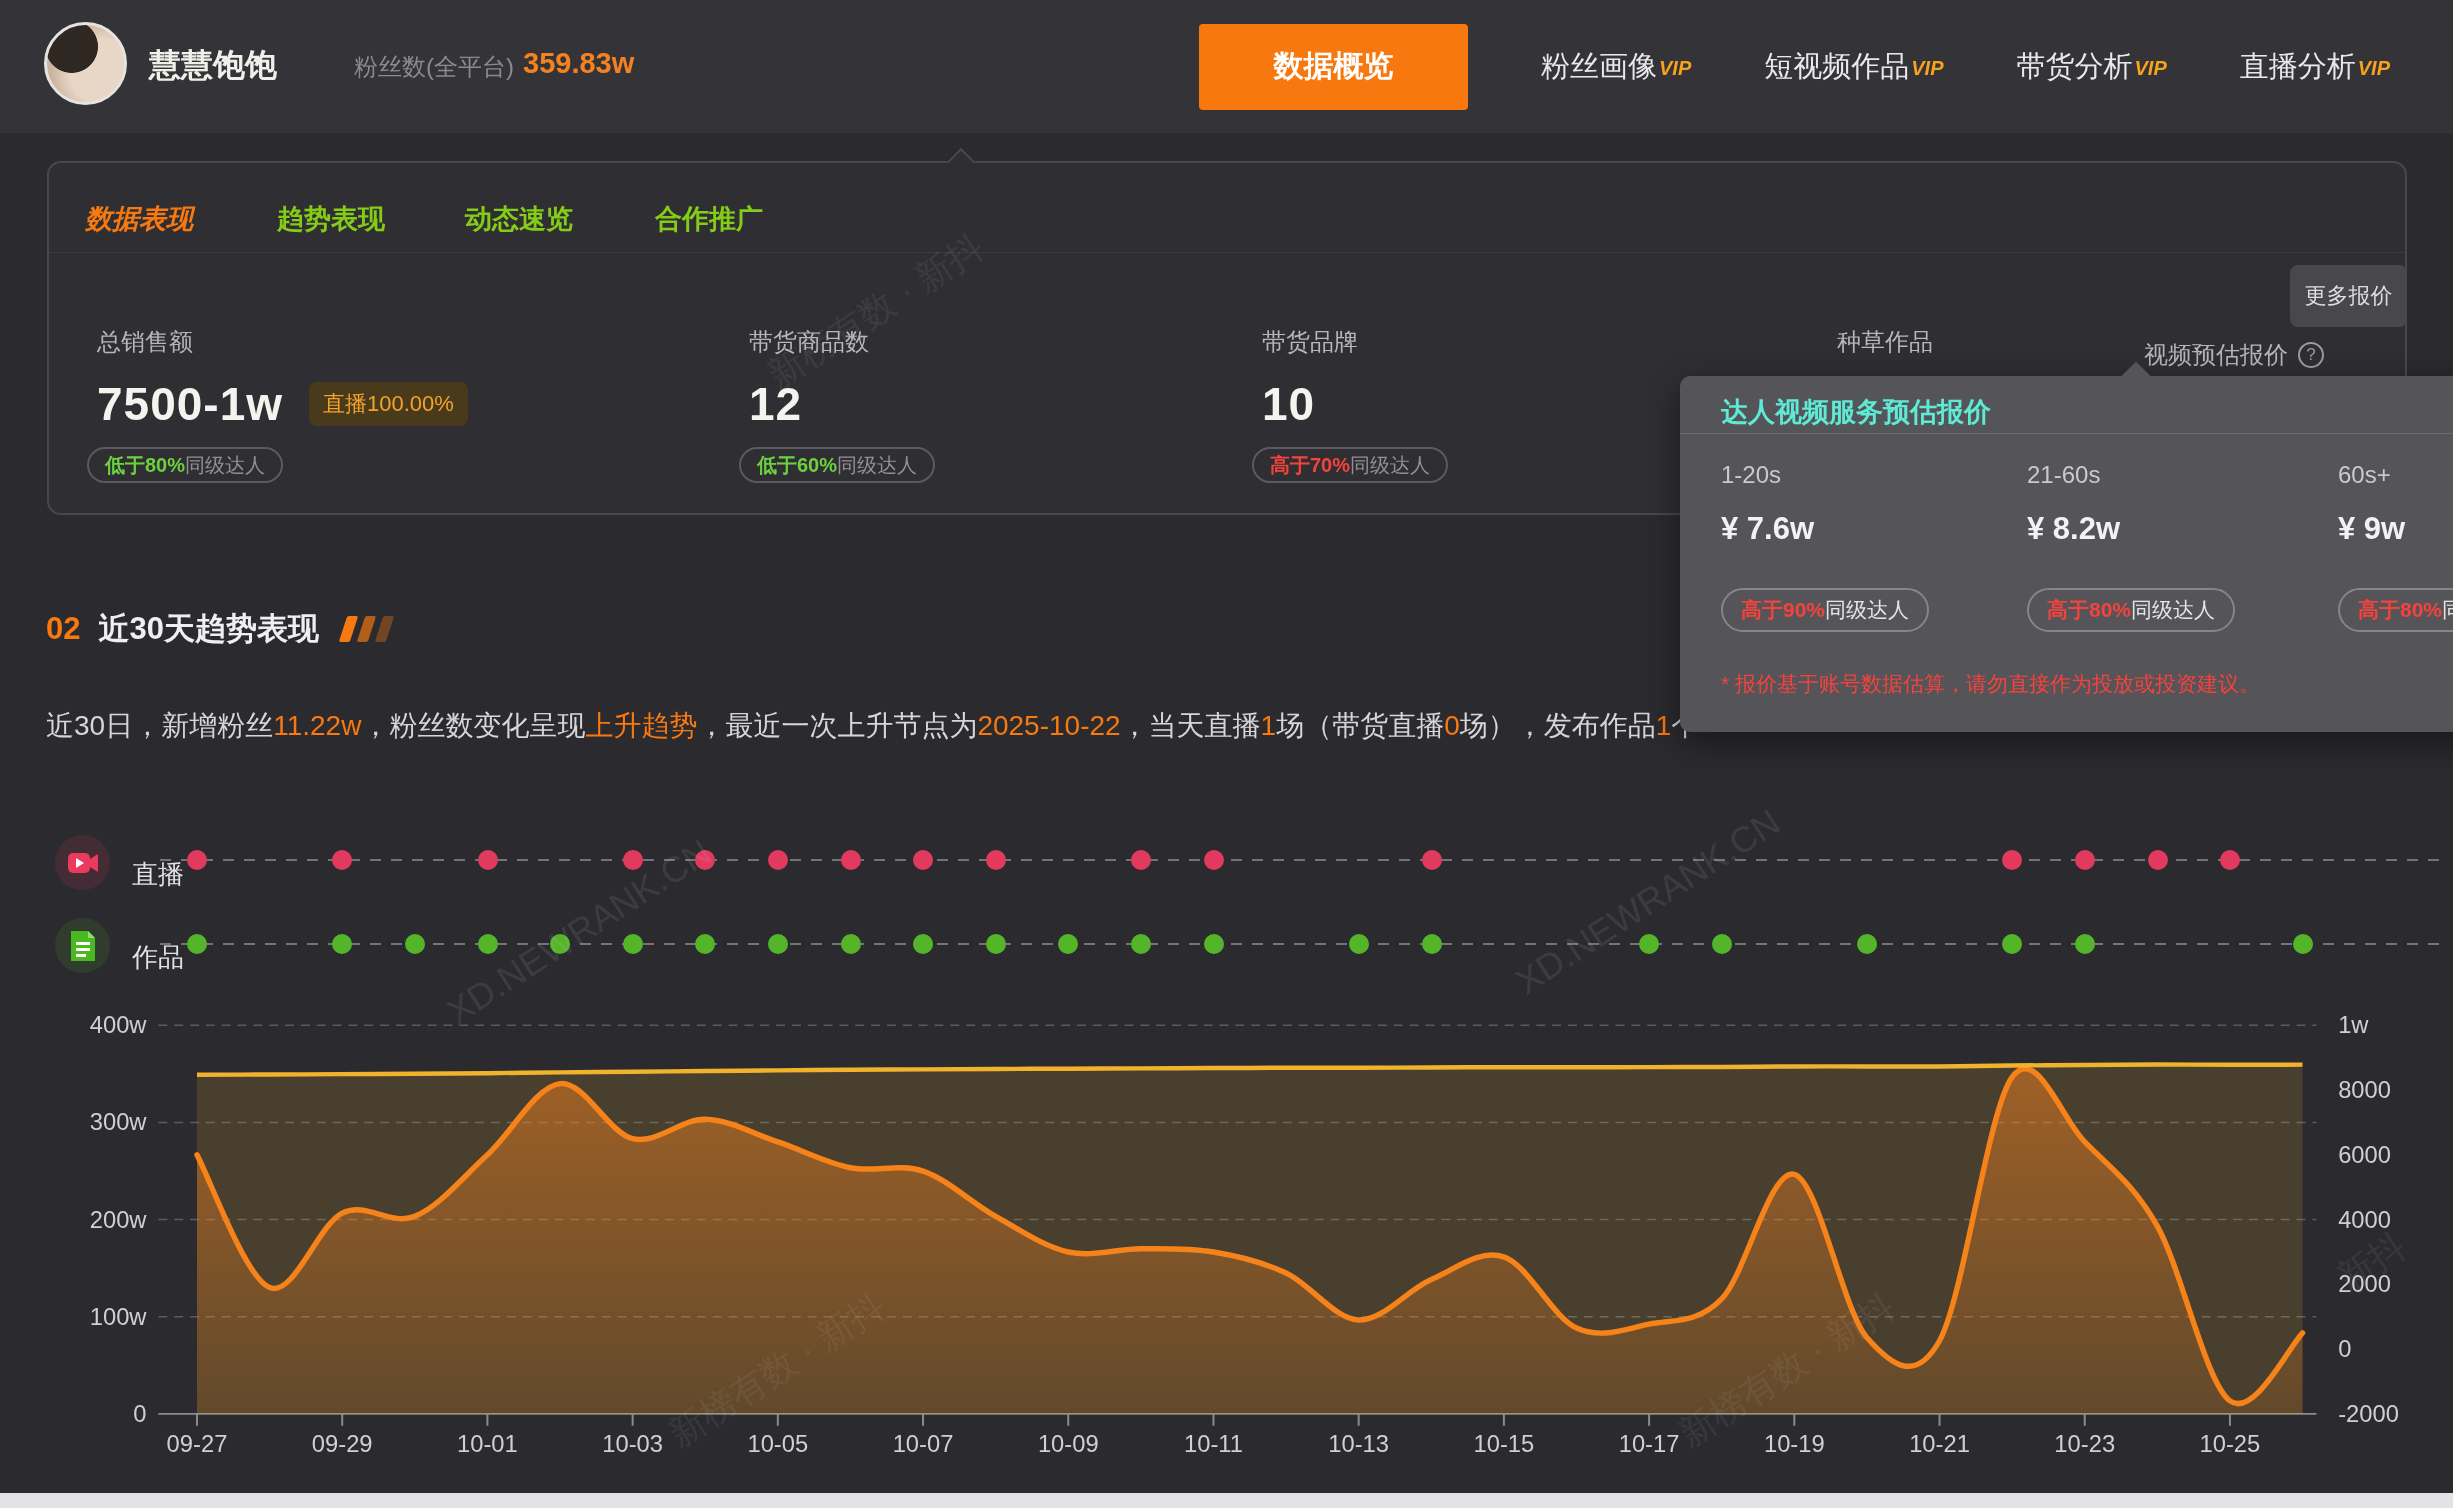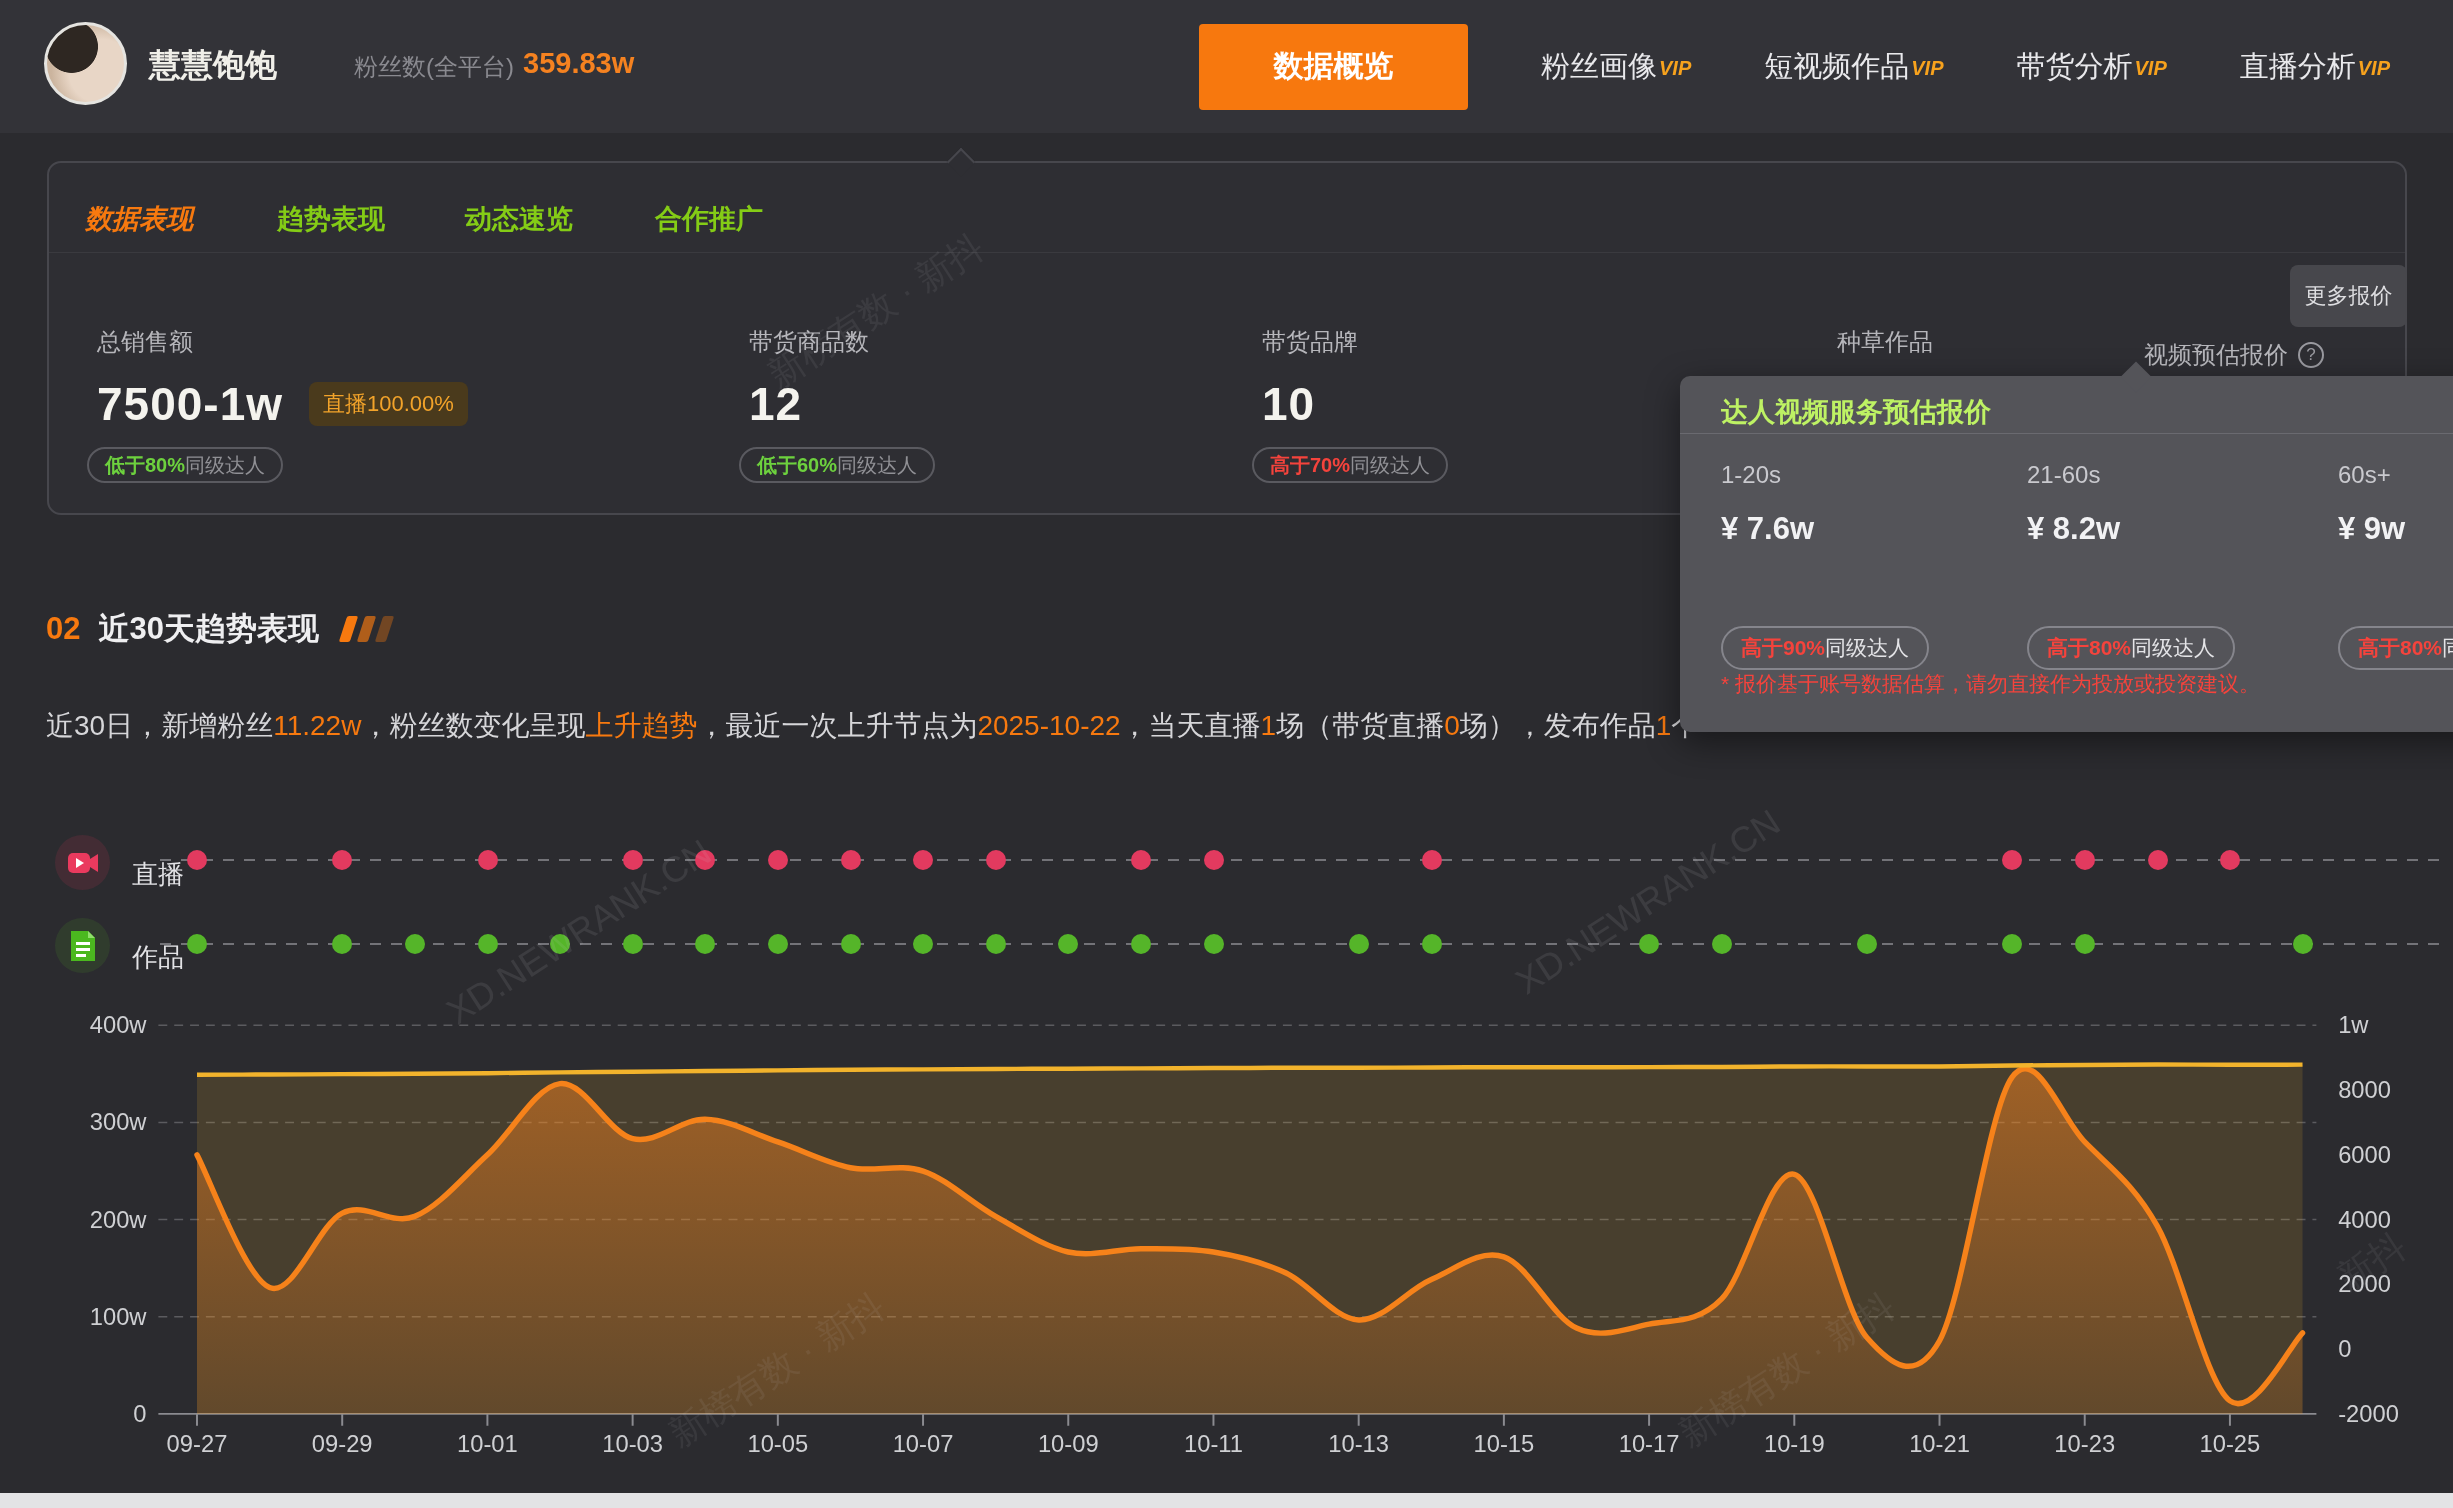--- a/index.html
+++ b/index.html
@@ -48,30 +48,30 @@
   .card-value{font-size:46px;font-weight:bold;color:#f4f3ee;letter-spacing:1px;}
   .card-badge{background:#4a3a1c;color:#f2a32a;font-size:22px;border-radius:8px;padding:7px 14px;}
   .pill{position:absolute;left:-10px;top:121px;display:inline-flex;align-items:center;height:36px;
         border:2px solid #5a5a60;border-radius:20px;padding:0 16px;font-size:20px;white-space:nowrap;box-sizing:border-box;}
   .pill .pfx{font-weight:bold;}
   .pill .rest{color:#909095;}
   
   .tooltip{position:absolute;left:1680px;top:376px;width:990px;height:356px;background:#545459;
            border-radius:10px;box-shadow:0 10px 34px rgba(0,0,0,.45);z-index:6;}
   .tip-caret{position:absolute;left:445px;top:-10px;width:22px;height:22px;background:#545459;transform:rotate(45deg);}
-  .tip-title{position:absolute;left:41px;top:18px;font-size:27px;font-weight:bold;color:#bef264;}
+  .tip-title{position:absolute;left:41px;top:18px;font-size:27px;font-weight:bold;color:#5eead4;}
   .tip-divider{position:absolute;left:0;top:57px;width:100%;height:1px;background:#6a6a70;}
   .tip-col{position:absolute;top:85px;width:307px;}
   .tip-col:nth-of-type(1){left:41px;}
   .tip-col:nth-of-type(2){left:347px;}
   .tip-col:nth-of-type(3){left:658px;}
   .tip-dur{font-size:24px;color:#c9c9ce;}
   .tip-price{position:absolute;left:0;top:50px;font-size:31px;font-weight:bold;color:#f2f2f4;white-space:nowrap;}
   .tip-badge{position:absolute;left:0;top:127px;display:inline-flex;align-items:center;height:44px;
-             border:2px solid #85858c;border-radius:24px;padding:12px 18px;font-size:21px;white-space:nowrap;box-sizing:border-box;margin-top:38px;}
+             border:2px solid #85858c;border-radius:24px;padding:12px 18px;font-size:21px;white-space:nowrap;box-sizing:border-box;}
   .tip-badge .pfx{color:#f5433c;font-weight:bold;}
   .tip-badge .rest{color:#e4e4e7;}
   .tip-note{position:absolute;left:41px;top:294px;font-size:21px;color:#f5433c;white-space:nowrap;}
   
   .section-head{position:absolute;left:46px;top:608px;display:flex;align-items:center;gap:18px;}
   .sec-num{font-size:31px;font-weight:bold;color:#f7790f;}
   .sec-title{font-size:31px;font-weight:bold;color:#efeff1;}
   .sec-ticks{display:flex;gap:7px;margin-left:6px;}
   .sec-ticks span{width:11px;height:26px;background:#f7790f;transform:skewX(-18deg);border-radius:2px;}
   .sec-ticks span:nth-child(2){opacity:.65;}

